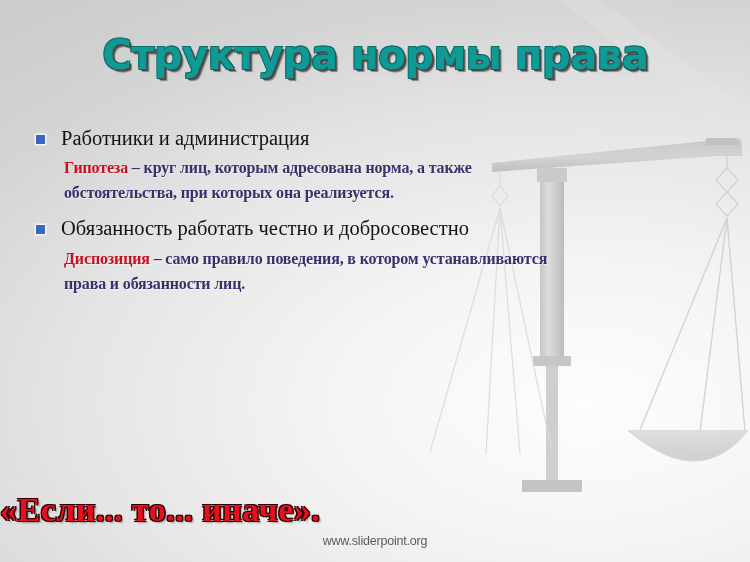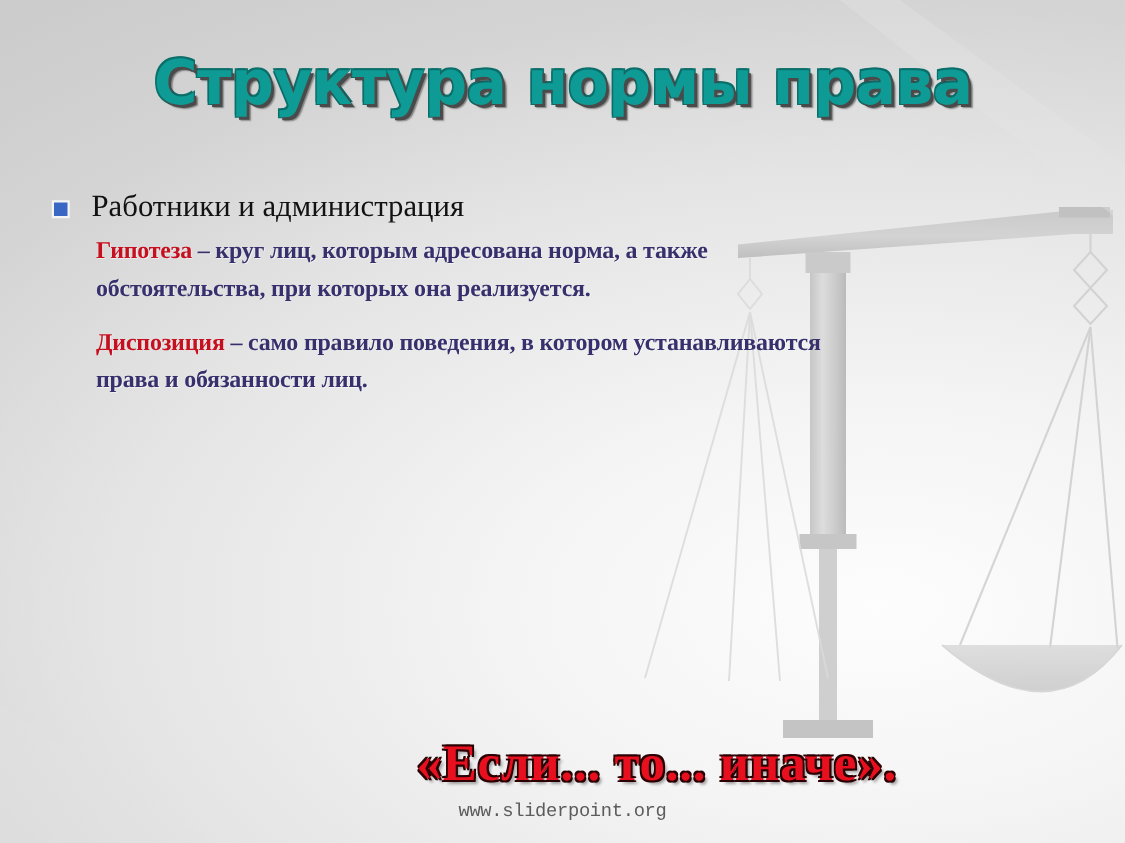--- a/index.html
+++ b/index.html
@@ -115,21 +115,21 @@
   .b2 .term-line { margin-top: 6px; }
   .b3 { margin-top: 12px; }
   .b3 .term-line { margin-top: 10px; }
 
   
   .slogan-wrap {
     position: absolute;
     left: 0;
     top: 492px;
     width: 598px;
-    text-align: right;
+    text-align: left;
     z-index: 4;
   }
   .slogan {
     display: inline-block;
     font-family: "Liberation Serif", "DejaVu Serif", serif;
     font-weight: 700;
     font-size: 34px;
     line-height: 1.05;
     color: #e8101f;
     letter-spacing: 0.5px;
@@ -141,21 +141,21 @@
        2.4px  2.4px 2px rgba(0,0,0,0.35);
   }
 
   .watermark {
     position: absolute;
     left: 0;
     top: 534px;
     width: 750px;
     text-align: center;
     z-index: 5;
-    font-family: Liberation Mono, monospace;
+    font-family: Liberation Sans, sans-serif;
     font-size: 12.5px;
     color: #5c5c5c;
     letter-spacing: -0.2px;
   }
 </style>
 </head>
 <body>
 
 <div id="slide">
 
@@ -229,20 +229,24 @@
       <div class="bullet-row">
         <span class="bullet-marker"></span>
         <span class="bullet-text">Работники и администрация</span>
       </div>
       <div class="term-line">
         <span class="term-name">Гипотеза</span><span> – </span><span>круг лиц, которым адресована норма, а также обстоятельства, при которых она реализуется.</span>
       </div>
     </div>
 
     <div class="block b2">
+      <div class="bullet-row">
+        <span class="bullet-marker"></span>
+        <span class="bullet-text">Обязанность работать честно и добросовестно</span>
+      </div>
       <div class="term-line">
         <span class="term-name">Диспозиция</span><span> – </span><span>само правило поведения, в котором устанавливаются  права и обязанности лиц.</span>
       </div>
     </div>
 
 
   </div>
 
   <div class="slogan-wrap">
     <span class="slogan">«Если... то... иначе».</span>

